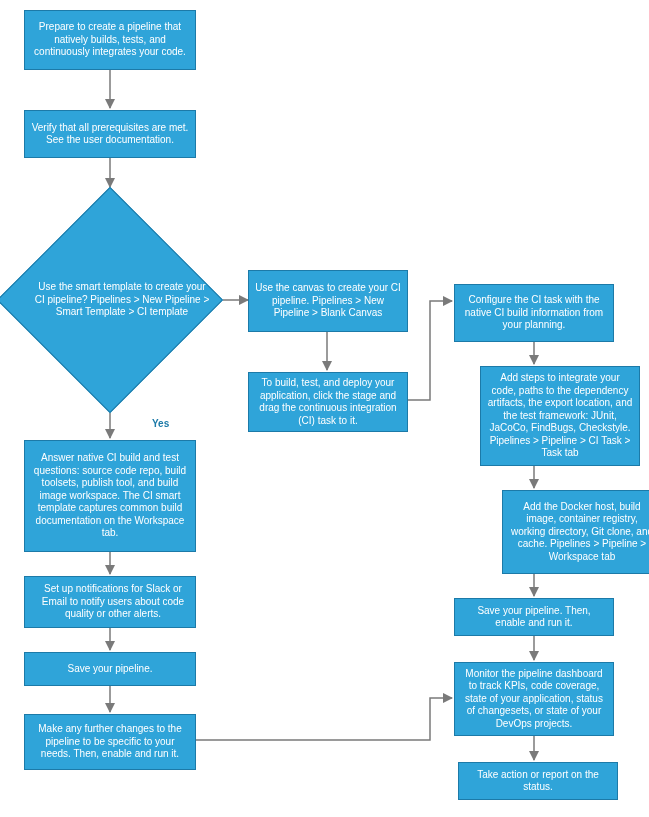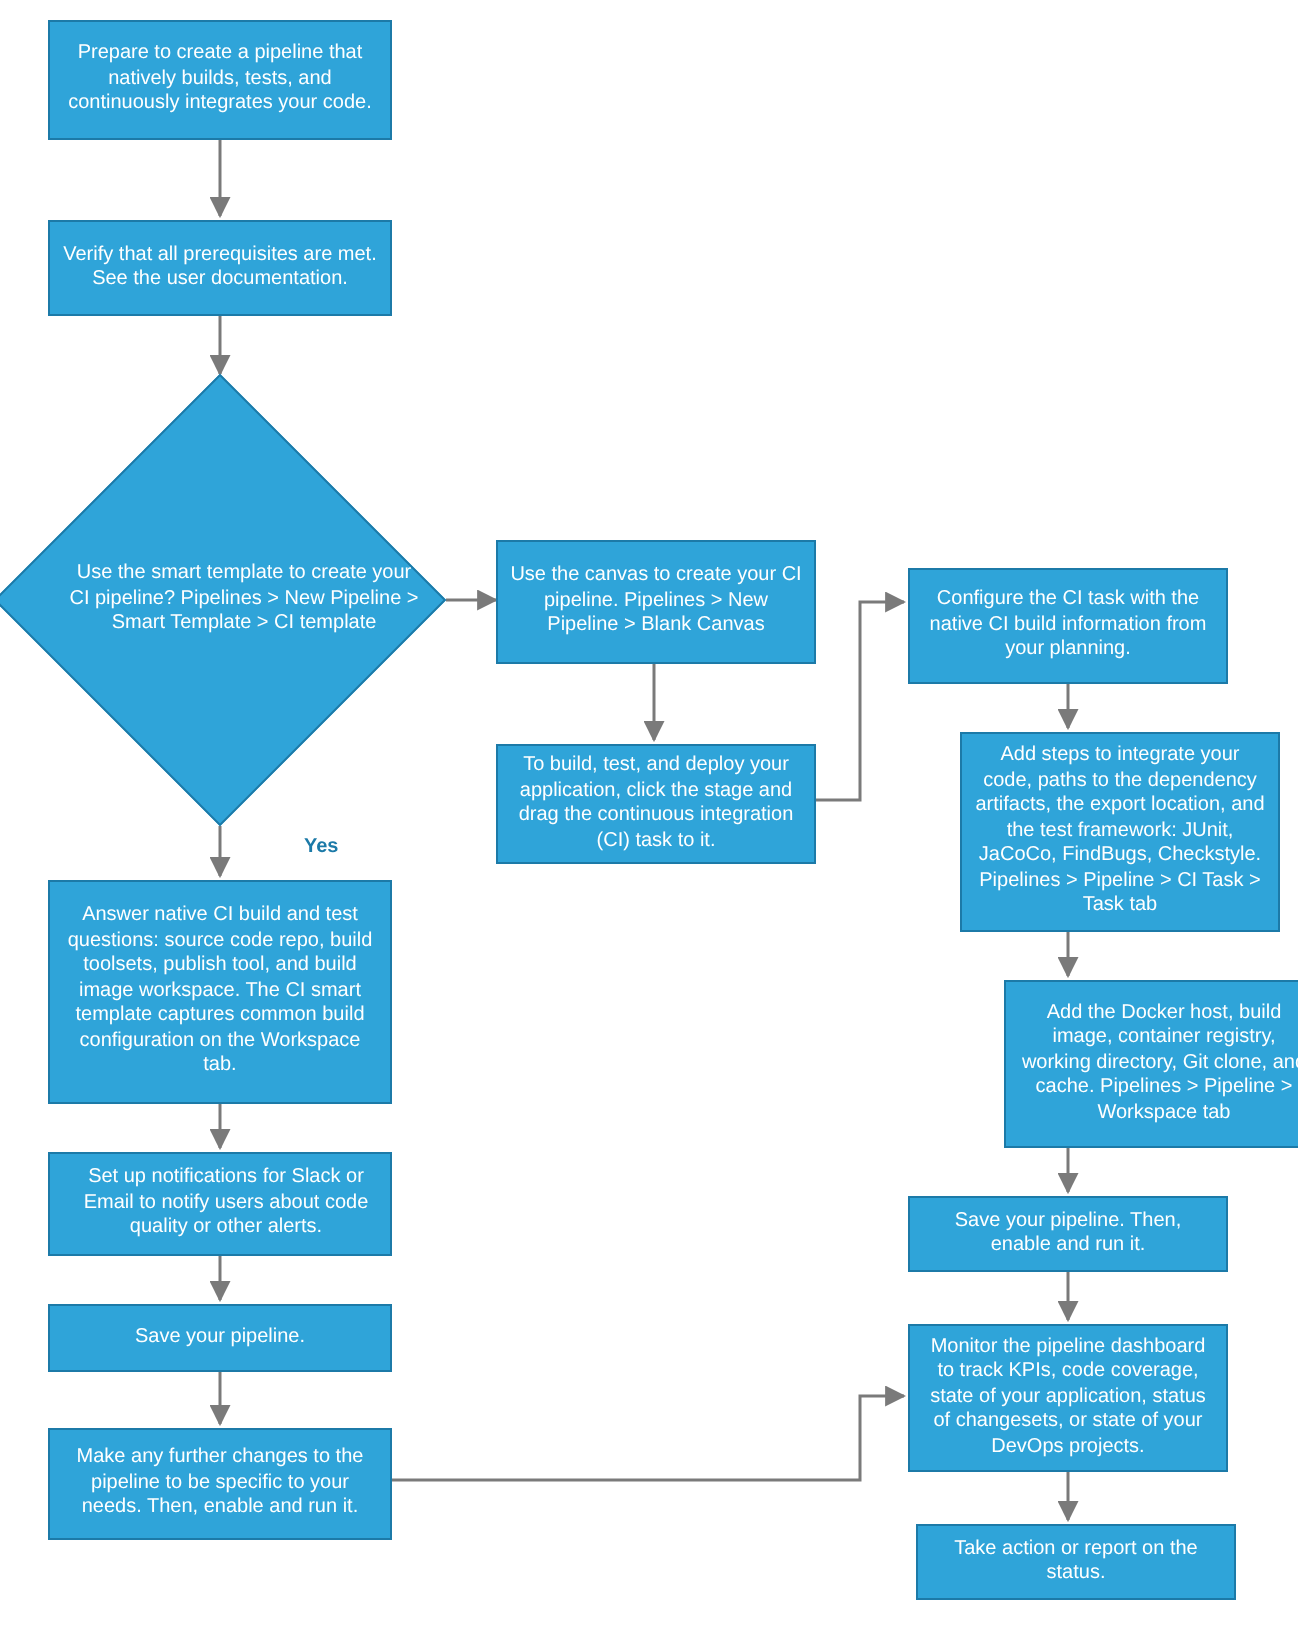--- a/index.html
+++ b/index.html
@@ -111,21 +111,21 @@
   <div class="box" style="left:24px; top:10px; width:172px; height:60px;">Prepare to create a pipeline that natively builds, tests, and continuously integrates your code.</div>
 
   <div class="box" style="left:24px; top:110px; width:172px; height:48px;">Verify that all prerequisites are met. See the user documentation.</div>
 
   <div class="diamond" style="left:30px; top:220px;"></div>
   <div class="diamond-label" style="left:20px; top:220px; width:180px; height:160px;">Use the smart template to create your CI pipeline? Pipelines &gt; New Pipeline &gt; Smart Template &gt; CI template</div>
 
   <span class="edge-label" style="left:116px; top:418px;">Yes</span>
   <span class="edge-label" style="left:222px; top:282px;">No</span>
 
-  <div class="box" style="left:24px; top:440px; width:172px; height:112px;">Answer native CI build and test questions: source code repo, build toolsets, publish tool, and build image workspace. The CI smart template captures common build configuration on the Workspace tab.</div>
+  <div class="box" style="left:24px; top:440px; width:172px; height:112px;">Answer native CI build and test questions: source code repo, build toolsets, publish tool, and build image workspace. The CI smart template captures common build documentation on the Workspace tab.</div>
 
   <div class="box" style="left:24px; top:576px; width:172px; height:52px;padding-left:12px;">Set up notifications for Slack or Email to notify users about code quality or other alerts.</div>
 
   <div class="box" style="left:24px; top:652px; width:172px; height:34px;">Save your pipeline.</div>
 
   <div class="box" style="left:24px; top:714px; width:172px; height:56px;">Make any further changes to the pipeline to be specific to your needs. Then, enable and run it.</div>
 
   <div class="box" style="left:248px; top:270px; width:160px; height:62px;">Use the canvas to create your CI pipeline. Pipelines &gt; New Pipeline &gt; Blank Canvas</div>
 
   <div class="box" style="left:248px; top:372px; width:160px; height:60px;">To build, test, and deploy your application, click the stage and drag the continuous integration (CI) task to it.</div>

